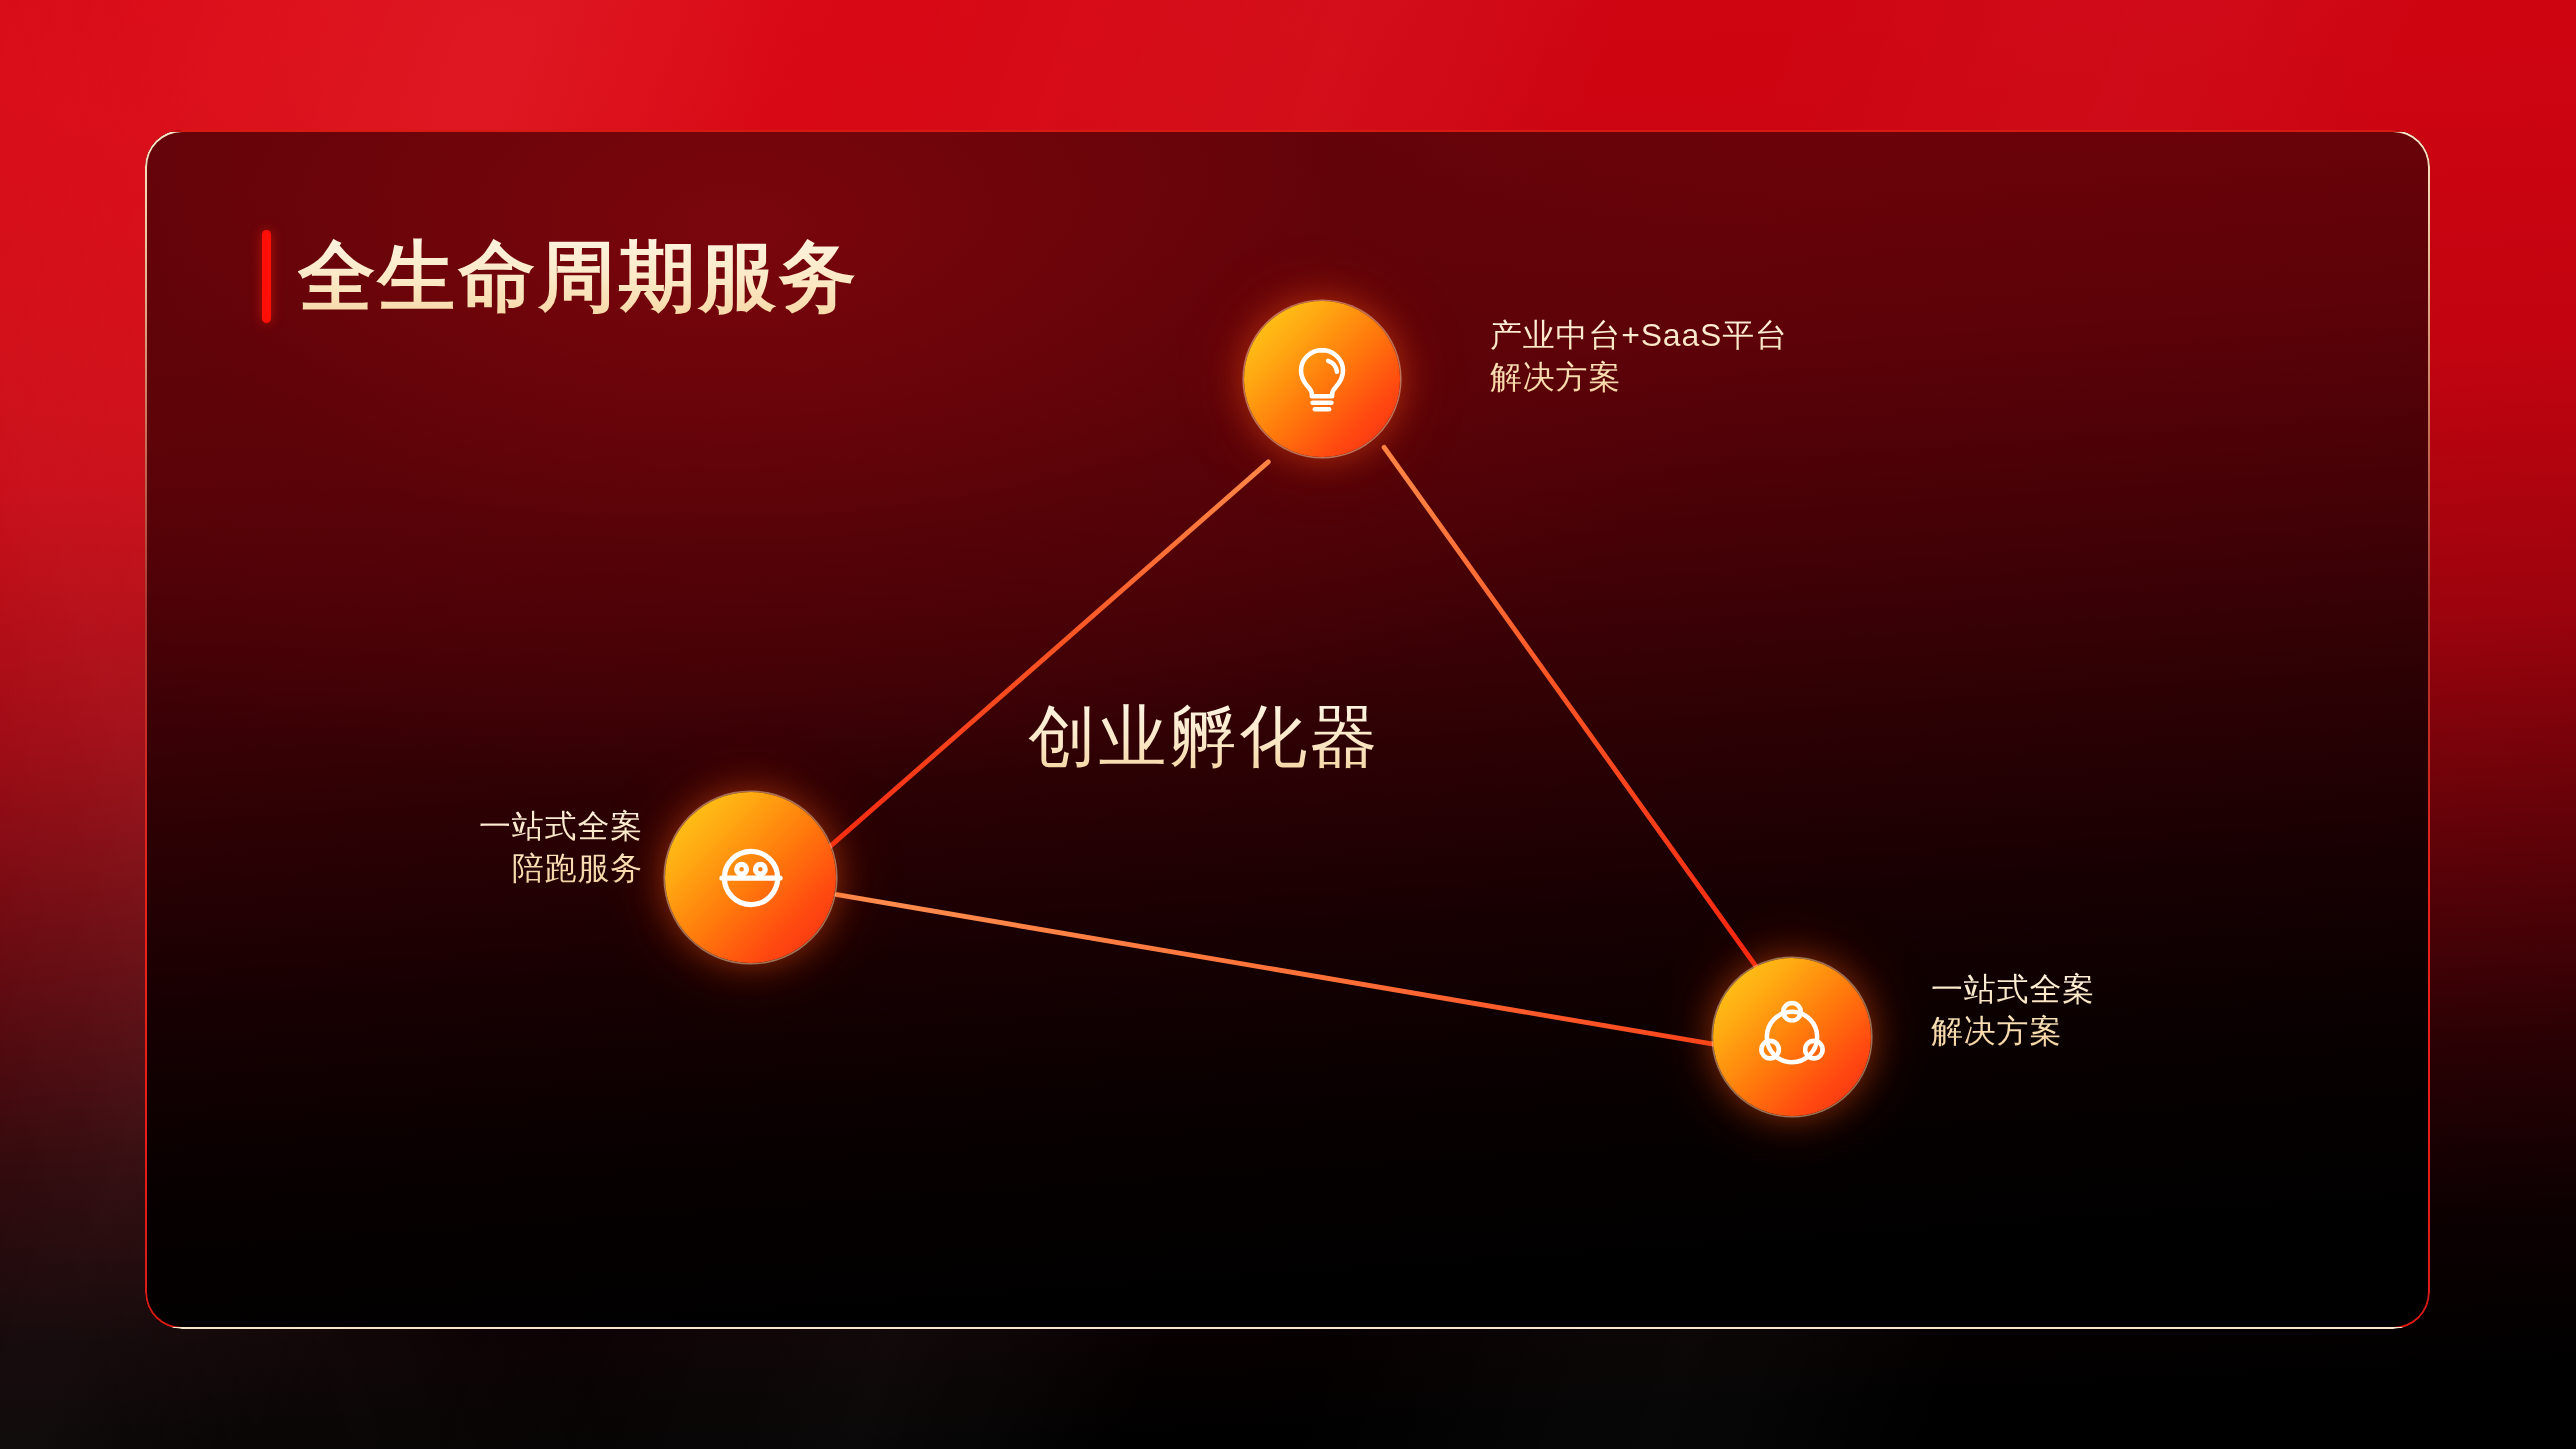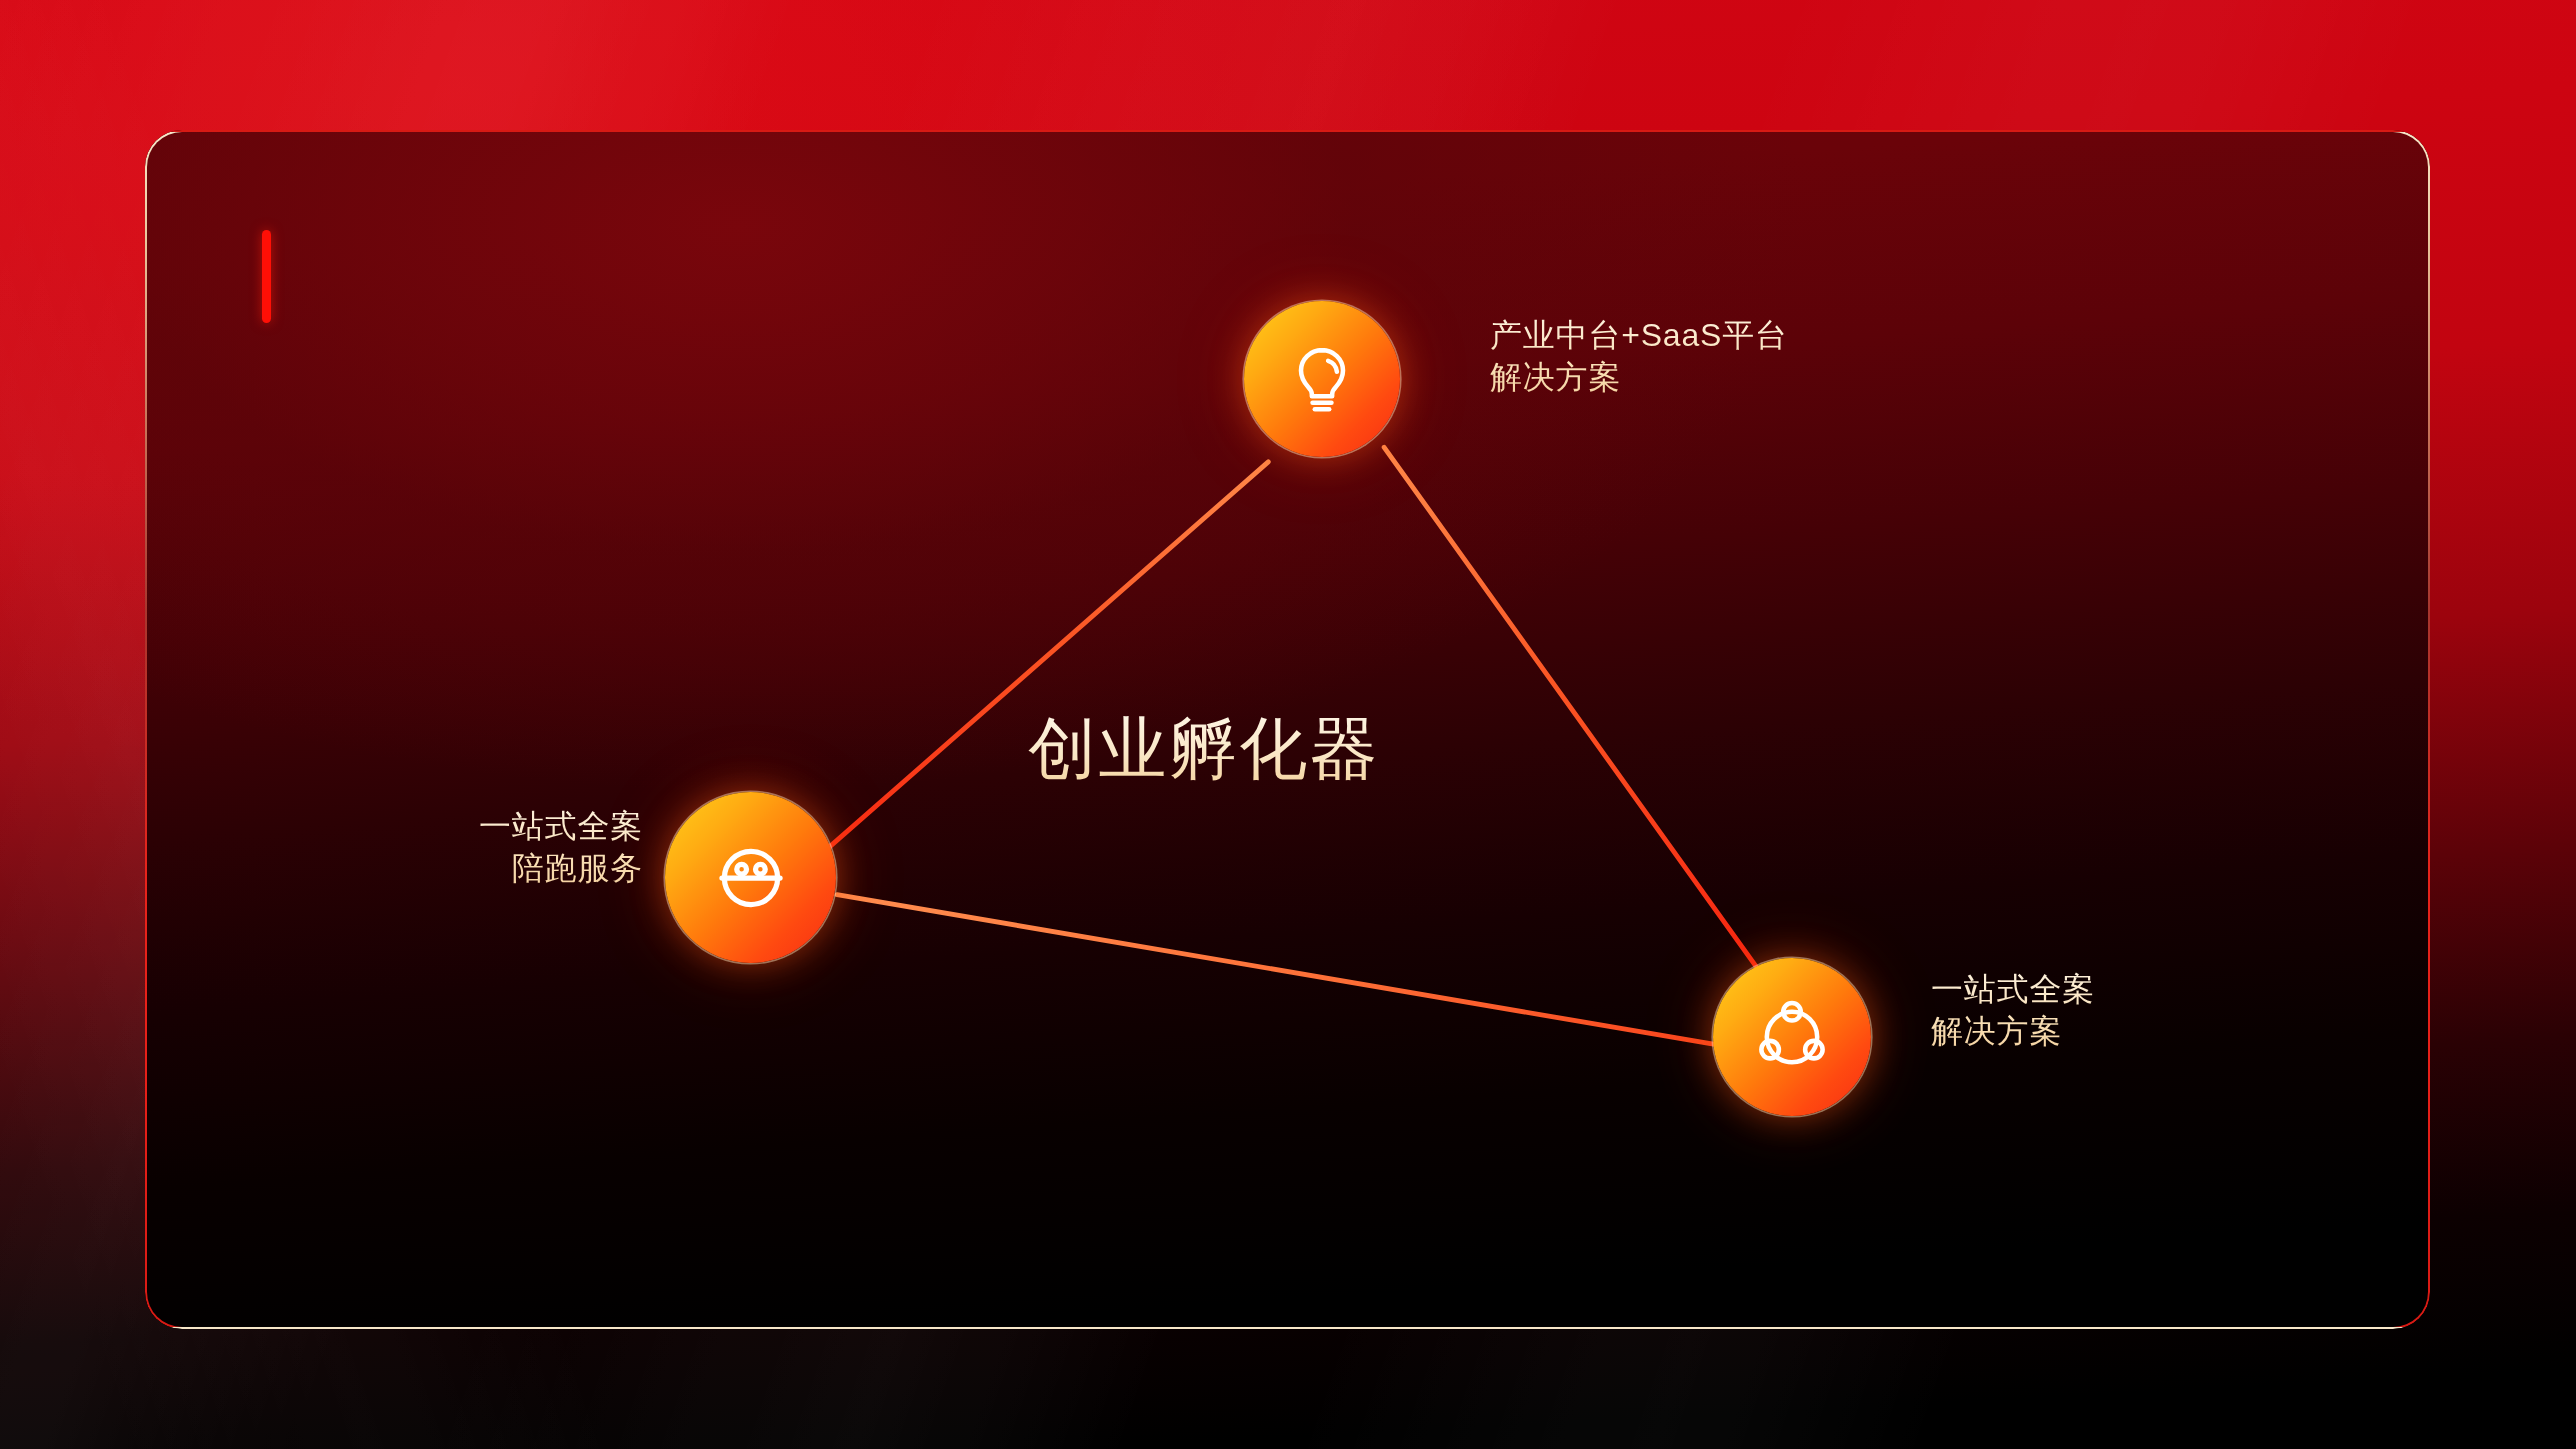--- a/index.html
+++ b/index.html
@@ -179,36 +179,36 @@
     top: 702px;
     font-size: 68px;
     font-weight: 500;
     line-height: 1;
     letter-spacing: 2.4px;
     white-space: nowrap;
     color: #fbeacb;
     background: linear-gradient(180deg, #fdf4e3 0%, #fae7c6 58%, #f6d7a6 100%);
     -webkit-background-clip: text;
     background-clip: text;
-    margin-top: 12px;
     -webkit-text-fill-color: transparent;
   }
 </style>
 </head>
 <body>
 
 <div id="stage">
 
   <div id="streaks"></div>
 
   <div id="card"></div>
   <div id="card-border"></div>
 
   <div id="heading">
     <div id="heading-bar"></div>
+    <div id="heading-text">全生命周期服务</div>
   </div>
 
   <svg id="diagram" viewBox="0 0 3201 1801" xmlns="http://www.w3.org/2000/svg">
     <defs>
       <linearGradient id="grad-left-top" x1="0" y1="1" x2="1" y2="0">
         <stop offset="0%" stop-color="#f82a12"></stop>
         <stop offset="55%" stop-color="#fb5524"></stop>
         <stop offset="100%" stop-color="#ff8a4a"></stop>
       </linearGradient>
       <linearGradient id="grad-top-right" x1="0" y1="0" x2="1" y2="1">

